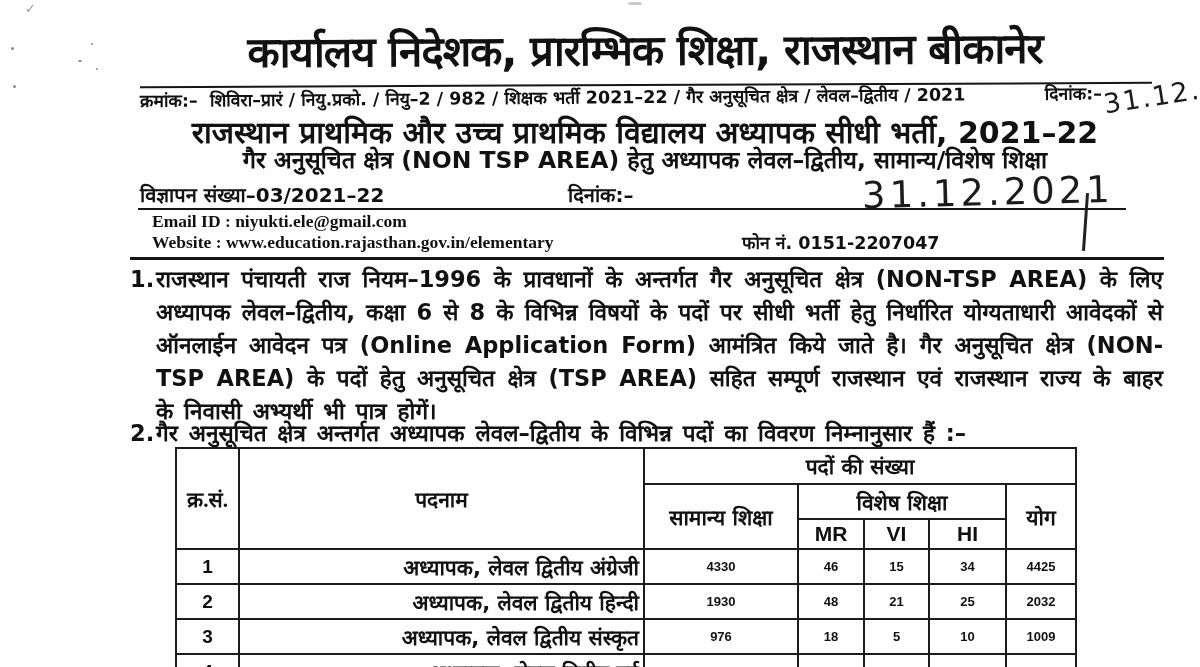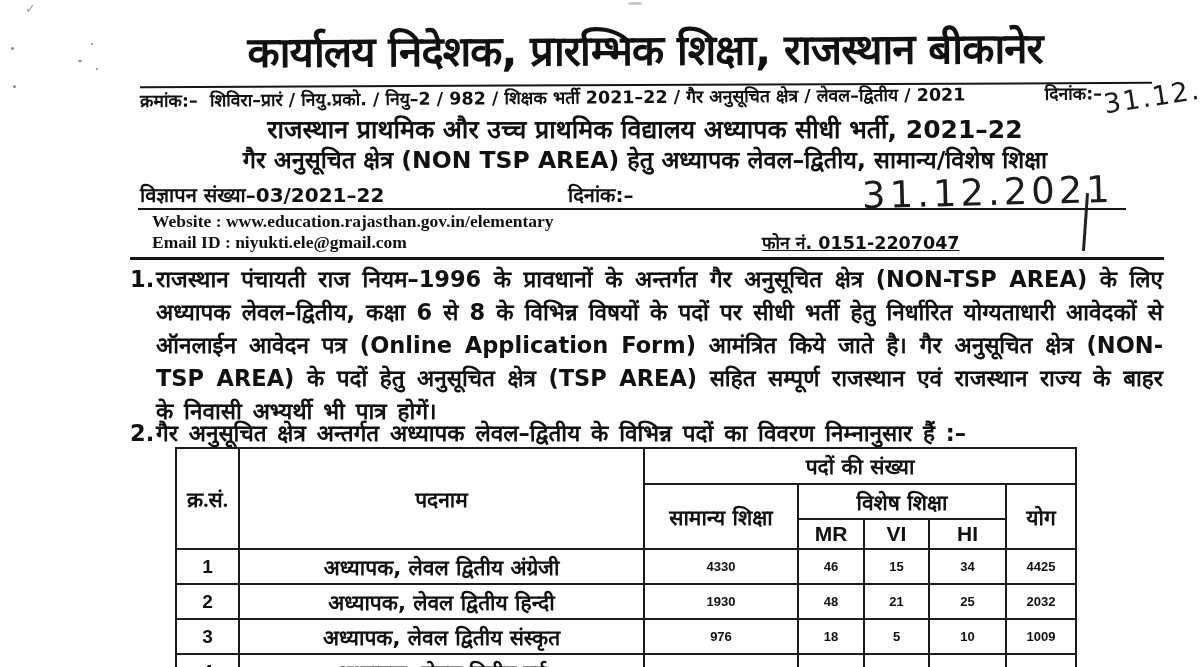--- a/index.html
+++ b/index.html
@@ -20,36 +20,36 @@
   .rule-mid{top:208px;left:138px;width:988px;height:2px;}
   .rule-thick{top:257px;left:130px;width:1034px;height:3px;}
   .ref-line{
     position:absolute;top:88px;left:140px;width:962px;
     display:flex;justify-content:space-between;align-items:flex-start;
     font-size:17.5px;font-weight:700;white-space:nowrap;
     transform:rotate(-0.45deg);transform-origin:left center;
   }
   .ref-line .ref-date-label{margin-left:12px;}
   .subtitle{position:absolute;left:140px;width:1010px;text-align:center;font-weight:700;white-space:nowrap;}
-  .subtitle-1{top:111px;font-size:25px;}
+  .subtitle-1{top:111px;font-size:30px;}
   .subtitle-2{top:143px;font-size:23.5px;}
   .advert-row{position:absolute;top:181px;left:140px;width:1010px;font-size:20px;font-weight:700;white-space:nowrap;}
   .advert-date-label{position:absolute;left:428px;top:0;}
   
   .hw{
     position:absolute;color:#1b1b1b;font-weight:400;white-space:nowrap;
     font-family:"DejaVu Sans","Liberation Sans",sans-serif;
   }
   .hw-top{top:78px;left:1103px;font-size:27px;letter-spacing:2px;transform:rotate(-9deg);}
   .hw-mid{top:171px;left:862px;font-size:37px;letter-spacing:4px;transform:rotate(-1.5deg);}
   .hw-tail{position:absolute;top:193px;left:1084px;width:3px;height:58px;background:#222;transform:rotate(4deg);}
   
   .contact{position:absolute;top:211px;left:152px;font-size:17.5px;font-weight:700;
     font-family:"Liberation Serif","DejaVu Serif",serif;line-height:21px;}
-  .phone{position:absolute;top:230px;left:762px;font-size:17.5px;font-weight:700;text-decoration:underline;}
+  .phone{position:absolute;top:230px;left:742px;font-size:17.5px;font-weight:700;}
   
   .para{position:absolute;left:130px;width:1033px;display:flex;align-items:flex-start;
     font-size:22.5px;font-weight:600;line-height:33px;}
   .para .pnum{flex:0 0 26px;}
   .para .ptext{flex:1;text-align:justify;word-spacing:3px;}
   .para-1{top:263px;}
   .para-2{top:417px;}
   .para-2 .ptext{text-align:left;white-space:nowrap;}
   
   .posts-table{
@@ -61,21 +61,21 @@
   }
   .posts-table th{font-size:21px;font-weight:700;text-align:center;vertical-align:middle;margin-left:41px;}
   .th-sno,.th-post{vertical-align:top;padding-top:2px;font-family:Liberation Serif, serif;}
   .th-lat{font-family:"Liberation Sans","DejaVu Sans",sans-serif;font-size:20px;}
   .posts-table tr.hrow-1{height:36px;}
   .posts-table tr.hrow-2{height:35px;}
   .posts-table tr.hrow-3{height:30px;}
   .posts-table tbody tr{height:35px;}
   .td-sno{text-align:center;font-size:19px;font-weight:600;
     font-family:"Liberation Sans","DejaVu Sans",sans-serif;}
-  .td-post{text-align:center;padding-left:20px;font-size:21px;font-weight:600;white-space:nowrap;}
+  .td-post{text-align:right;padding-left:20px;font-size:21px;font-weight:600;white-space:nowrap;}
   .td-num{text-align:center;font-size:13px;font-weight:700;
     font-family:"Liberation Sans","DejaVu Sans",sans-serif;}
   
   .speck{position:absolute;background:#8a8a8a;border-radius:50%;}
   .speck-check{position:absolute;top:1px;left:25px;color:#9a9a9a;font-size:13px;}
   .s1{top:47px;left:11px;width:3px;height:3px;}
   .s2{top:60px;left:78px;width:4px;height:2px;}
   .s3{top:68px;left:96px;width:2px;height:2px;}
   .s4{top:85px;left:13px;width:3px;height:3px;}
   .s5{top:2px;left:628px;width:14px;height:3px;background:#c8c8c8;border-radius:40%;}
@@ -109,22 +109,22 @@
   <div class="advert-row">
     <span>विज्ञापन संख्या–03/2021–22</span>
     <span class="advert-date-label">दिनांक:–</span>
   </div>
   <div class="hw hw-mid">31.12.2021</div>
   <div class="hw-tail"></div>
 
   <div class="rule rule-mid"></div>
 
   <div class="contact">
+    <div>Email  ID : niyukti.ele@gmail.com</div>
     <div>Website : www.education.rajasthan.gov.in/elementary</div>
-    <div>Email  ID : niyukti.ele@gmail.com</div>
   </div>
   <div class="phone">फोन नं. 0151-2207047</div>
 
   <div class="rule rule-thick"></div>
 
   <div class="para para-1">
     <span class="pnum">1.</span>
     <span class="ptext">राजस्थान पंचायती राज नियम–1996 के प्रावधानों के अन्तर्गत गैर अनुसूचित क्षेत्र (NON-TSP AREA) के लिए अध्यापक लेवल–द्वितीय, कक्षा 6 से 8 के विभिन्न विषयों के पदों पर सीधी भर्ती हेतु निर्धारित योग्यताधारी आवेदकों से ऑनलाईन आवेदन पत्र (Online Application Form) आमंत्रित किये जाते है। गैर अनुसूचित क्षेत्र (NON-TSP AREA) के पदों हेतु अनुसूचित क्षेत्र (TSP AREA) सहित सम्पूर्ण राजस्थान एवं राजस्थान राज्य के बाहर के निवासी अभ्यर्थी भी पात्र होगें।</span>
   </div>
   <div class="para para-2">

